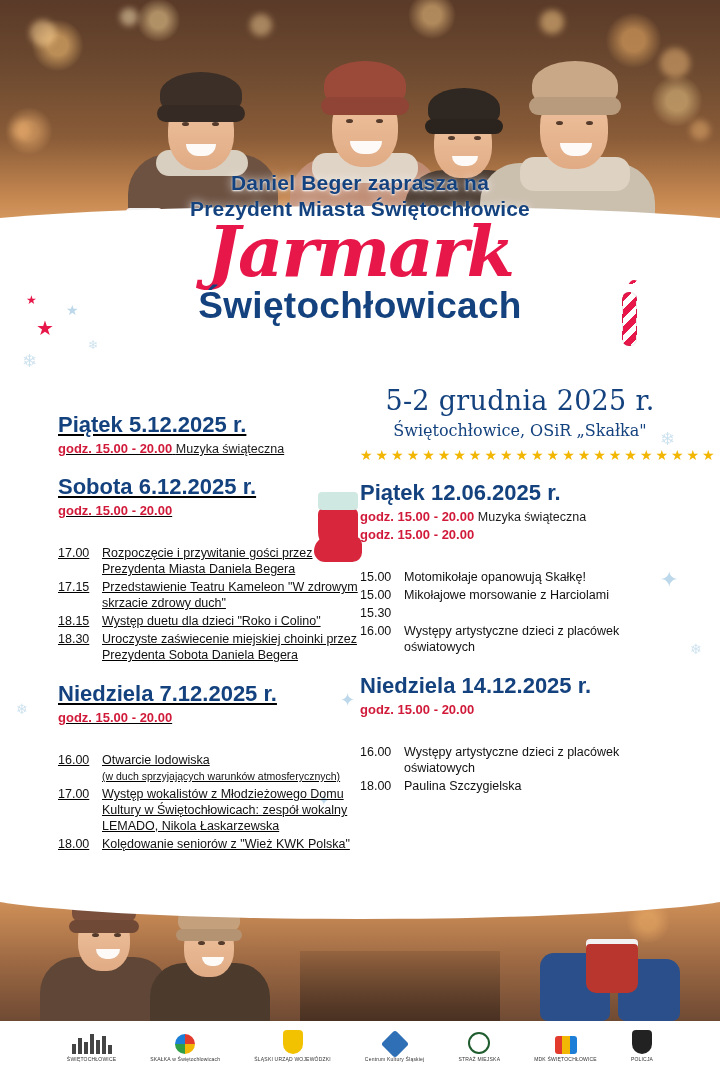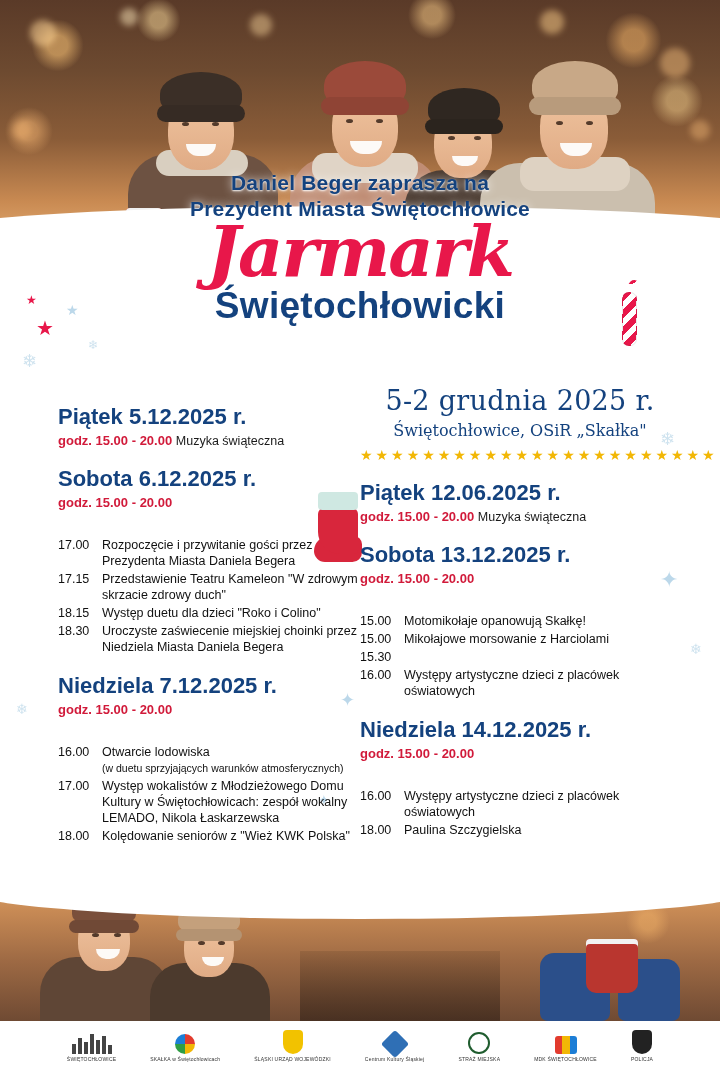--- a/index.html
+++ b/index.html
@@ -100,21 +100,21 @@
     border: 8px solid transparent;
     border-radius: 50%;
     background:
       repeating-linear-gradient(135deg,#e8174a 0 6px,#fff 6px 12px) padding-box;
     -webkit-mask: radial-gradient(circle at 50% 100%, transparent 0 55%, #000 55%);
             mask: radial-gradient(circle at 50% 100%, transparent 0 55%, #000 55%);
     transform: rotate(8deg);
   }
 
   
-  .col-left { position: absolute; left: 58px; top: 386px; width: 300px; }
+  .col-left { position: absolute; left: 58px; top: 394px; width: 300px; text-decoration: underline; }
   .col-right { position: absolute; left: 360px; top: 386px; width: 320px; }
 
   .dates-head {
     font-family: "DejaVu Serif", serif;
     color: #14427e; font-size: 27px; line-height: 30px; text-align: center;
     letter-spacing: .3px;
   }
   .dates-sub {
     color: #14427e; font-size: 16px; text-align: center; margin-top: 5px;
     font-family: "DejaVu Serif", serif;
@@ -266,21 +266,21 @@
   <div class="flake" style="left:16px;top:700px;font-size:14px;">❄</div>
   <div class="star-dec blue" style="left:660px;top:570px;font-size:22px;">✦</div>
   <div class="star-dec blue" style="left:340px;top:690px;font-size:18px;">✦</div>
   <div class="star-dec blue" style="left:318px;top:790px;font-size:14px;">✦</div>
   <div class="star-dec" style="left:26px;top:290px;font-size:12px;">★</div>
 
   <div class="titleblock">
     <div class="pre-line">Daniel Beger zaprasza na</div>
     <div class="pre-line">Prezydent Miasta Świętochłowice</div>
     <div class="jarmark">Jarmark</div>
-    <div class="bozo">Świętochłowicki</div>
+    <div class="bozo">Świętochłowicach</div>
   </div>
 
   <div class="candy">
     <div class="hook"></div>
     <div class="stick"></div>
   </div>
 
   <div class="stocking">
     <div class="foot"></div>
     <div class="boot"></div>
@@ -294,21 +294,20 @@
 
     <div>
       <div class="day-title">Piątek 12.06.2025 r.</div>
       <div class="day-hours">
         <span>godz. 15.00 - 20.00</span>
         <span class="extra">Muzyka świąteczna</span>
       </div>
     </div>
 
     <div>
-      <div class="day-title">Sobota 13.12.2025 r.</div>
       <div class="day-hours">
         <span>godz. 15.00 - 20.00</span>
       </div>
       <div class="prog">
         <div class="prog-row">
           <div class="prog-time">15.00</div>
           <div class="prog-desc">Motomikołaje opanowują Skałkę!</div>
         </div>
         <div class="prog-row">
           <div class="prog-time">15.00</div>
@@ -365,36 +364,36 @@
         <div class="prog-row">
           <div class="prog-time">17.15</div>
           <div class="prog-desc">Przedstawienie Teatru Kameleon "W zdrowym skrzacie zdrowy duch"</div>
         </div>
         <div class="prog-row">
           <div class="prog-time">18.15</div>
           <div class="prog-desc">Występ duetu dla dzieci "Roko i Colino"</div>
         </div>
         <div class="prog-row">
           <div class="prog-time">18.30</div>
-          <div class="prog-desc">Uroczyste zaświecenie miejskiej choinki przez Niedziela Miasta Daniela Begera</div>
+          <div class="prog-desc">Uroczyste zaświecenie miejskiej choinki przez Prezydenta Sobota Daniela Begera</div>
         </div>
       </div>
     </div>
 
     <div>
       <div class="day-title">Niedziela 7.12.2025 r.</div>
       <div class="day-hours">
         <span>godz. 15.00 - 20.00</span>
       </div>
       <div class="prog">
         <div class="prog-row">
           <div class="prog-time">16.00</div>
           <div class="prog-desc">
             <span>Otwarcie lodowiska</span><br>
-            <span class="small">(w duetu sprzyjających warunków atmosferycznych)</span>
+            <span class="small">(w duch sprzyjających warunków atmosferycznych)</span>
           </div>
         </div>
         <div class="prog-row">
           <div class="prog-time">17.00</div>
           <div class="prog-desc">Występ wokalistów z Młodzieżowego Domu Kultury w Świętochłowicach: zespół wokalny LEMADO, Nikola Łaskarzewska</div>
         </div>
         <div class="prog-row">
           <div class="prog-time">18.00</div>
           <div class="prog-desc">Kolędowanie seniorów z "Wież KWK Polska"</div>
         </div>

